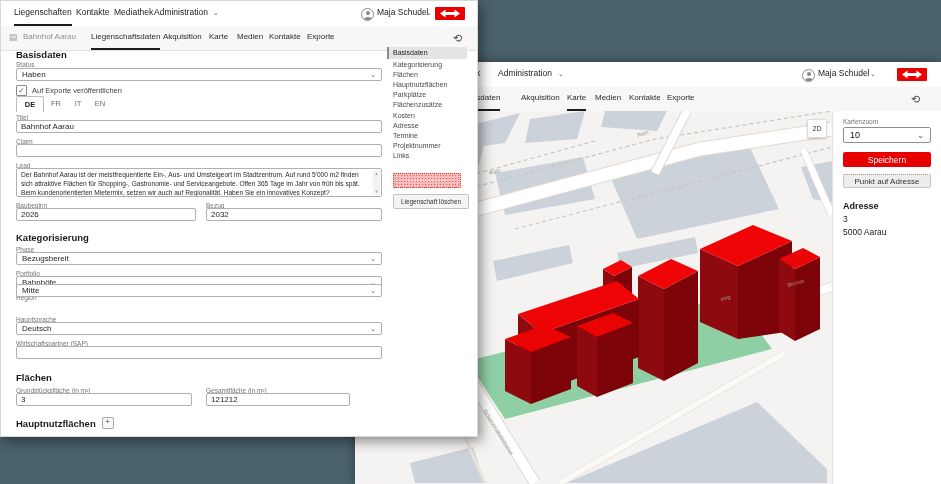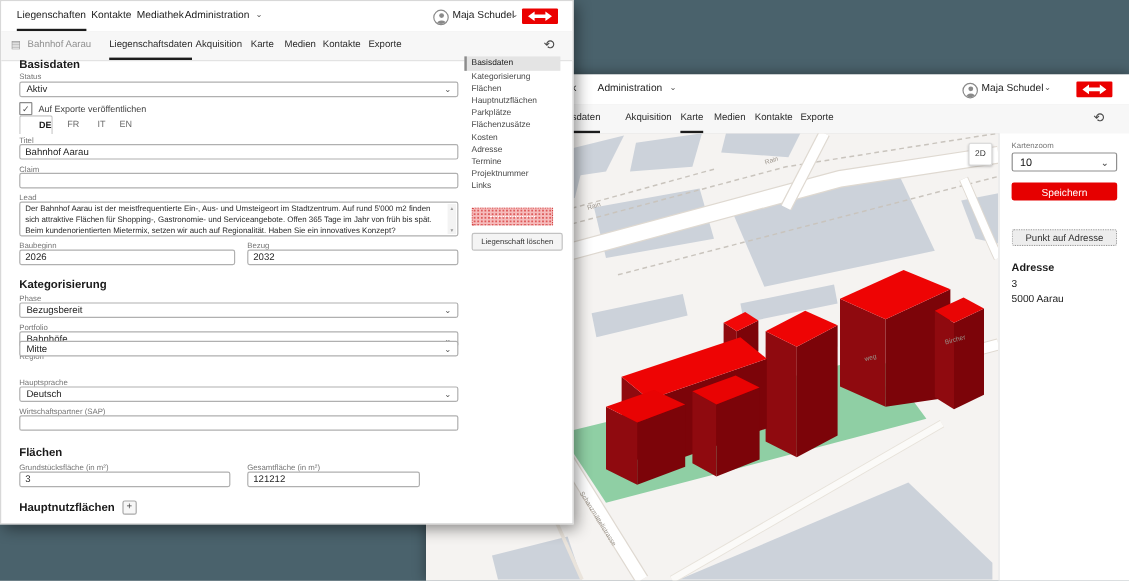--- a/index.html
+++ b/index.html
@@ -39,21 +39,21 @@
            display:flex;align-items:center;padding:0 5px;box-sizing:border-box;height:13px;}
   .fselect .chev{margin-left:auto;}
   .ftext{border:1px solid #b0b0b0;border-radius:2px;background:#fff;font-size:6.6px;line-height:1.35;
          color:#2a2a2a;padding:2px 10px 2px 4px;box-sizing:border-box;overflow:hidden;position:relative;}
   .scrollcol{position:absolute;right:1px;top:1px;bottom:1px;width:7px;background:#f3f3f3;
              display:flex;flex-direction:column;justify-content:space-between;align-items:center;
              font-size:4px;color:#9a9a9a;padding:1px 0;box-sizing:border-box;}
   .cbox{width:9px;height:9px;border:1px solid #8a8a8a;border-radius:1px;display:inline-flex;
         align-items:center;justify-content:center;font-size:7.5px;color:#4e4e4e;background:#fff;}
   .cb-label{font-size:7.5px;color:#3f3f3f;margin-left:5px;}
-  .langtab{position:absolute;height:15px;line-height:15px;font-size:7.5px;color:#6d6d6d;text-align:right;}
+  .langtab{position:absolute;height:15px;line-height:15px;font-size:7.5px;color:#6d6d6d;text-align:center;}
   .langtab.active{border:1px solid #bdbdbd;border-bottom:none;background:#fff;color:#1a1a1a;
                   border-radius:2px 2px 0 0;font-weight:bold;}
   .plusbtn{width:10px;height:10px;border:1px solid #a8a8a8;border-radius:2px;background:#f7f7f7;
            font-size:8px;line-height:8px;text-align:center;color:#444;display:inline-block;}
 
   
   .anchor-item{font-size:7px;color:#4a4a4a;line-height:7.5px;margin-bottom:2.6px;white-space:nowrap;}
   .anchor-item.active{background:#e4e4e4;border-left:2px solid #8c8c8c;padding:2px 4px;color:#1a1a1a;margin-left:-6px;}
   .drop-red{width:66px;height:13px;border:1px dotted #d24040;background-color:#f6bcbc;
             background-image:radial-gradient(#dd5a5a .7px,transparent .9px);background-size:3px 3px;
@@ -66,21 +66,21 @@
   #map-wrap{position:absolute;left:0;top:49px;width:477px;height:373px;overflow:hidden;}
   #side-panel{position:absolute;left:477px;top:49px;width:109px;height:373px;background:#fff;
               border-left:1px solid #e2e2e2;box-sizing:border-box;padding:7px 10px 0 10px;}
   .panel-label{font-size:6.5px;color:#757575;margin-bottom:2px;}
   .panel-select{width:88px;height:16px;border:1px solid #8f8f8f;border-radius:2px;display:flex;align-items:center;
                 font-size:9px;color:#111;padding:0 6px;box-sizing:border-box;background:#fff;gap:40px;}
   .panel-select .chev{margin-left:auto;font-size:8px;}
   .btn-save{width:88px;height:15px;background:#e60000;color:#fff;font-size:8.5px;display:flex;align-items:center;
             justify-content:center;border-radius:2px;margin-top:9px;}
   .btn-point{width:88px;height:14px;background:#ededed;border:1px dotted #9a9a9a;color:#333;font-size:8px;
-             display:flex;align-items:center;justify-content:center;border-radius:2px;margin-top:24px;box-sizing:border-box;}
+             display:flex;align-items:center;justify-content:center;border-radius:2px;margin-top:7px;box-sizing:border-box;}
   .addr-h{font-size:9px;font-weight:bold;color:#1a1a1a;margin-top:13px;}
   .addr-line{font-size:8.5px;color:#222;margin-top:3px;}
   #btn-2d{position:absolute;left:452px;top:57px;width:18px;height:17px;background:#fff;border:1px solid #dcdcdc;
           box-shadow:0 1px 2px rgba(0,0,0,.2);font-size:7px;color:#333;display:flex;align-items:center;
           justify-content:center;border-radius:2px;z-index:5;}
   .street-label{font-size:5.5px;fill:#9a938a;}
 </style>
 </head>
 <body>
 
@@ -239,21 +239,21 @@
     <span class="tab" style="left:236px">Medien</span>
     <span class="tab" style="left:268px">Kontakte</span>
     <span class="tab" style="left:306px">Exporte</span>
     <span class="hist" style="left:452px">⟲</span>
   </div>
 
   <div class="f-abs sec-h" style="left:15px;top:48px">Basisdaten</div>
 
   <div class="f-abs flabel" style="left:15px;top:60px">Status</div>
   <div class="f-abs fselect" style="left:15px;top:67px;width:366px">
-    <span>Aktiv</span>
+    <span>Haben</span>
     <span class="chev">⌄</span>
   </div>
 
   <div class="f-abs" style="left:15px;top:84px;display:flex;align-items:center">
     <span class="cbox">
         <span>✓</span>
       </span>
     <span class="cb-label">Auf Exporte veröffentlichen</span>
   </div>
 

